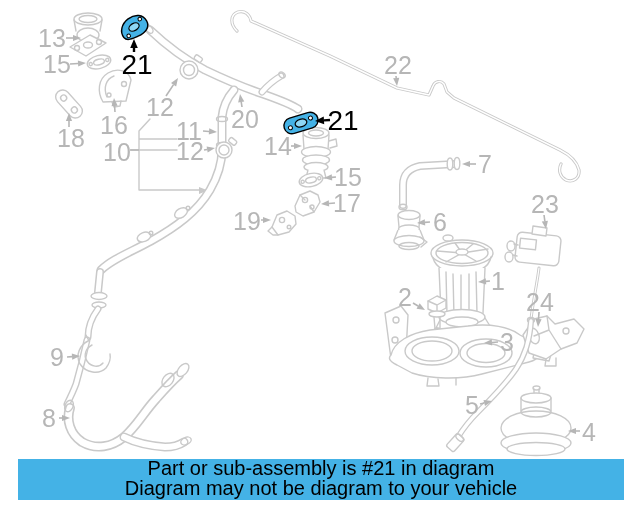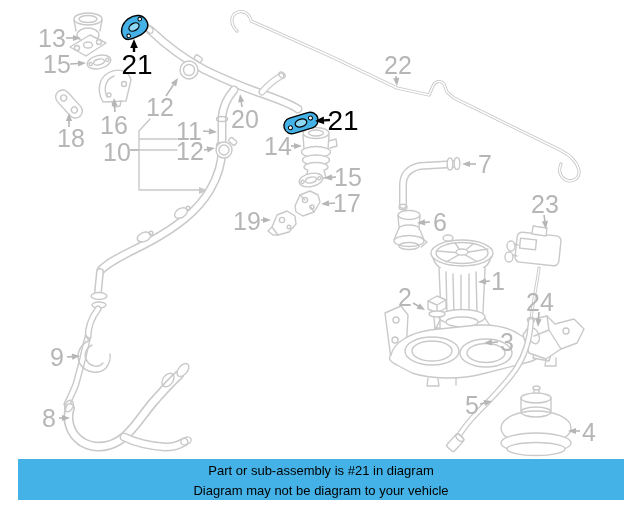--- a/index.html
+++ b/index.html
@@ -5,22 +5,22 @@
   html,body{margin:0;padding:0;background:#fff;}
   body{width:640px;height:512px;position:relative;overflow:hidden;
        font-family:"Liberation Sans",sans-serif;}
   #stage{position:absolute;inset:0;}
   svg text{font-family:"Liberation Sans",sans-serif;}
   .art{fill:none;stroke:var(--line,#c9c9c9);stroke-width:1.4;stroke-linecap:round;stroke-linejoin:round;}
   .artw{fill:#fff;stroke:var(--line,#c9c9c9);stroke-width:1.4;stroke-linejoin:round;}
   .o{fill:none;stroke:var(--line,#c9c9c9);stroke-linecap:round;stroke-linejoin:round;}
   .i{fill:none;stroke:#fff;stroke-linecap:round;stroke-linejoin:round;}
   #banner{position:absolute;left:18px;top:459px;width:606px;height:41px;
-          display:flex;flex-direction:column;justify-content:flex-end;align-items:center;
-          font-size:13px;line-height:19.5px;white-space:nowrap;}
+          display:flex;flex-direction:column;justify-content:flex-start;align-items:center;
+          font-size:20px;line-height:19.5px;white-space:nowrap;}
 </style>
 </head>
 <body>
 
 <div id="stage">
 <svg width="640" height="512" viewBox="0 0 640 512">
 
   <g>
     <ellipse class="artw" cx="88" cy="19" rx="14" ry="6"></ellipse>
     <ellipse class="art" cx="88" cy="19" rx="9" ry="3.5"></ellipse>

